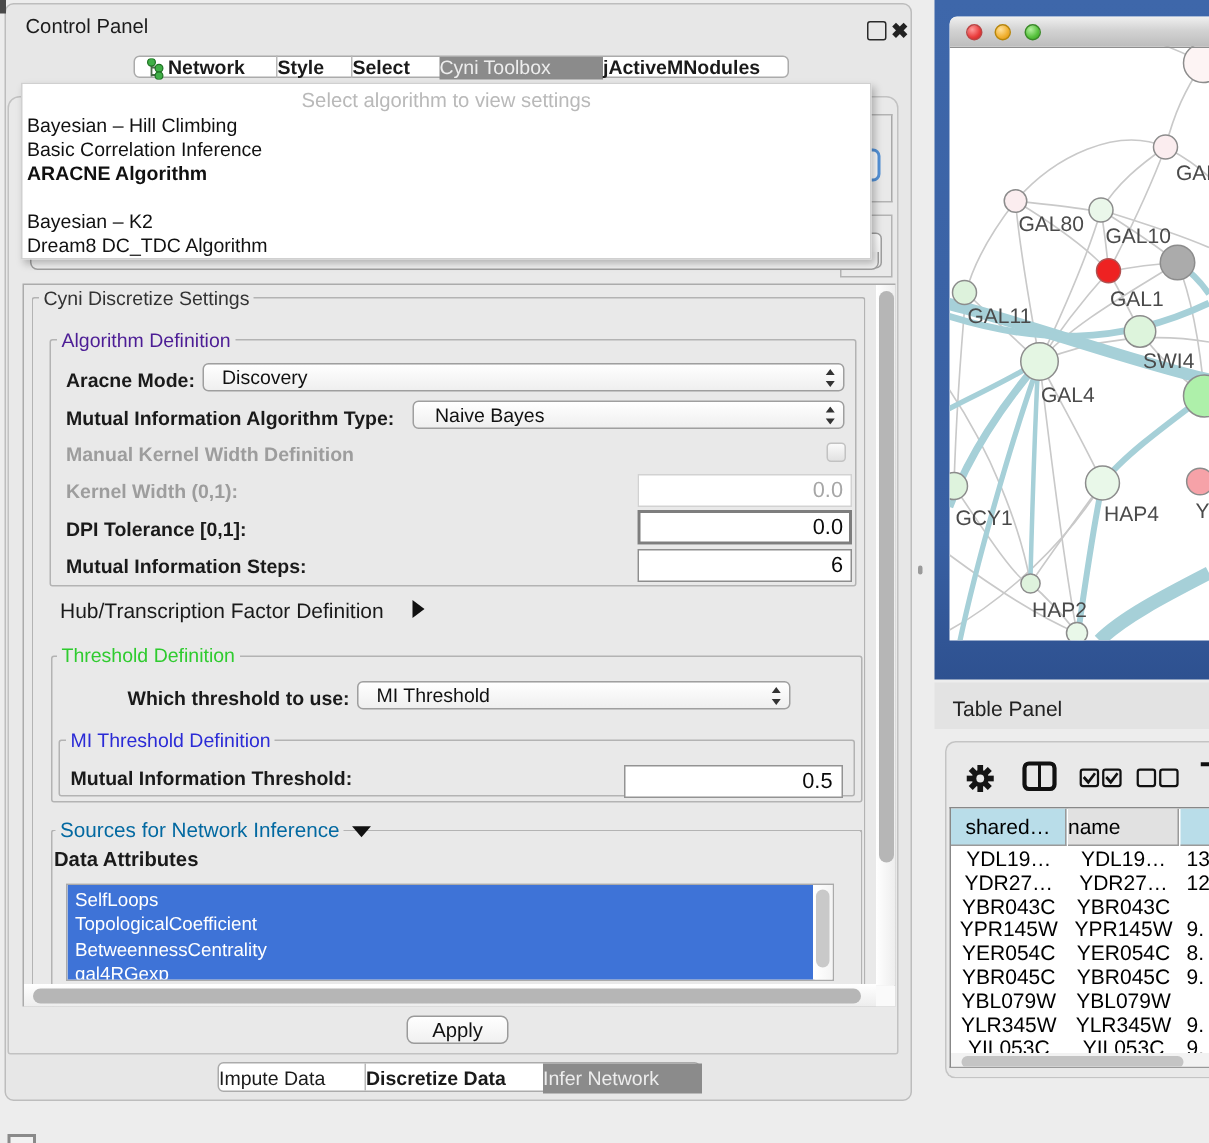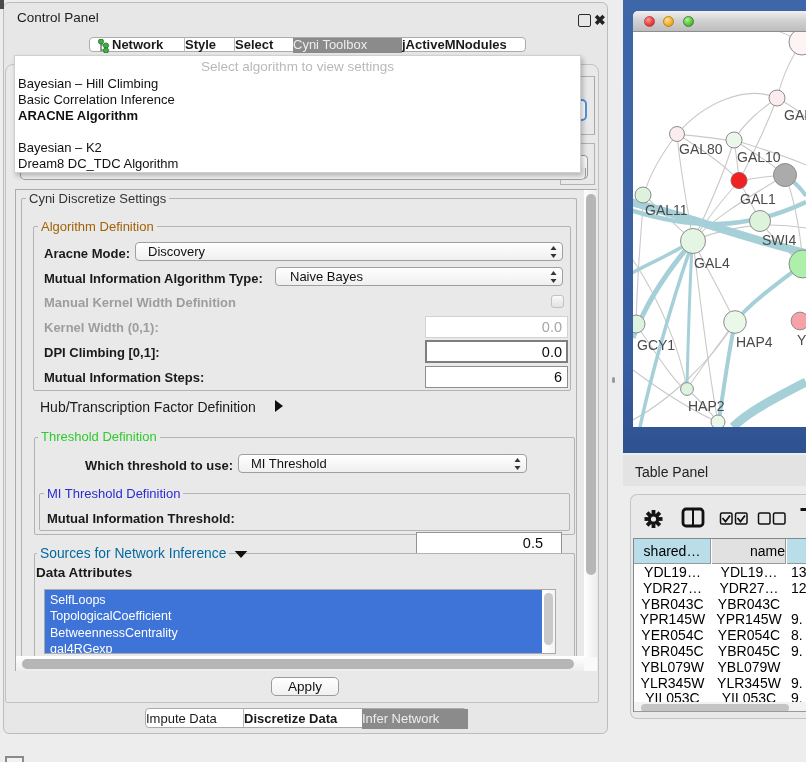--- a/index.html
+++ b/index.html
@@ -69,55 +69,55 @@
 <div class="abs" style="left:560px;top:143px;width:35px;height:42px;border:1px solid #b3b3b3"></div>
 <div class="abs" style="left:540px;top:155px;width:48px;height:24px;border:1px solid #9f9f9f;border-radius:4px;background:linear-gradient(#fff,#eee)"></div>
 <div class="abs" style="left:20px;top:168px;width:566px;height:12px;border:1px solid #9f9f9f;border-radius:0 0 5px 5px;background:#f2f2f2;border-top:none"></div>
 
 <div class="abs" style="left:15px;top:189px;width:582px;height:482px;border:1px solid #ababab;background:#e9e9e9"></div>
 
 <div class="grp" style="left:21px;top:198px;width:556px;height:470px;border-bottom:none"></div>
 <div class="grplbl" style="left:26px;top:192px;color:#333">Cyni Discretize Settings</div>
 
 <div class="grp" style="left:33px;top:226px;width:538px;height:165px"></div>
-<div class="grplbl" style="left:38px;top:220px;color:#a16207">Algorithm Definition</div>
+<div class="grplbl" style="left:38px;top:220px;color:#4c1d95">Algorithm Definition</div>
 <div class="bl" style="left:44px;top:246px">Aracne Mode:</div>
 <div class="combo" style="left:135px;top:242px;width:428px"><span style="margin-left:12px">Discovery</span>
  <svg class="step" viewBox="0 0 7 12">
       <path d="M3.5 0 L6.5 4 H0.5 Z M3.5 12 L6.5 8 H0.5 Z" fill="#333"></path>
     </svg></div>
 <div class="bl" style="left:44px;top:271px">Mutual Information Algorithm Type:</div>
 <div class="combo" style="left:275px;top:267px;width:288px"><span style="margin-left:14px">Naive Bayes</span>
  <svg class="step" viewBox="0 0 7 12">
       <path d="M3.5 0 L6.5 4 H0.5 Z M3.5 12 L6.5 8 H0.5 Z" fill="#333"></path>
     </svg></div>
 <div class="gl" style="left:44px;top:295px">Manual Kernel Width Definition</div>
 <div class="abs" style="left:551px;top:295px;width:13px;height:13px;background:linear-gradient(#fafafa,#e2e2e2);border:1px solid #c2c2c2;border-radius:3px"></div>
 <div class="gl" style="left:44px;top:320px">Kernel Width (0,1):</div>
 <div class="fld" style="left:425px;top:316px;width:143px;height:22px;border:1px solid #d2d2d2;line-height:21px;color:#a6a6a6;padding-right:5px">0.0</div>
-<div class="bl" style="left:44px;top:345px">DPI Climbing [0,1]:</div>
+<div class="bl" style="left:44px;top:345px">DPI Tolerance [0,1]:</div>
 <div class="fld" style="left:425px;top:340px;width:143px;height:23px;border:2px solid #7e7e7e;line-height:20px;padding-right:4px">0.0</div>
 <div class="bl" style="left:44px;top:370px">Mutual Information Steps:</div>
 <div class="fld" style="left:425px;top:366px;width:143px;height:22px;border:1px solid #8e8e8e;line-height:20px;padding-right:5px">6</div>
 <div class="bl" style="left:40px;top:399px;font-weight:normal;font-size:14px">Hub/Transcription Factor Definition</div>
 <svg class="abs" style="left:273px;top:399px" width="12" height="14" viewBox="0 0 12 14">
     <path d="M2 1 L10 7 L2 13 Z" fill="#111"></path>
   </svg>
 
 <div class="grp" style="left:34px;top:437px;width:541px;height:98px"></div>
 <div class="grplbl" style="left:38px;top:430px;color:#2fcb2f">Threshold Definition</div>
 <div class="bl" style="left:85px;top:458px">Which threshold to use:</div>
 <div class="combo" style="left:238px;top:454px;width:289px"><span style="margin-left:12px">MI Threshold</span>
  <svg class="step" viewBox="0 0 7 12">
       <path d="M3.5 0 L6.5 4 H0.5 Z M3.5 12 L6.5 8 H0.5 Z" fill="#333"></path>
     </svg></div>
 <div class="grp" style="left:39px;top:493px;width:531px;height:38px"></div>
 <div class="grplbl" style="left:44px;top:487px;color:#2b2bd6">MI Threshold Definition</div>
 <div class="bl" style="left:47px;top:511px">Mutual Information Threshold:</div>
-<div class="fld" style="left:416px;top:532px;width:146px;height:22px;border:1px solid #939393;line-height:20px;padding-right:18px">0.5</div>
+<div class="fld" style="left:416px;top:510px;width:146px;height:22px;border:1px solid #939393;line-height:20px;padding-right:6px">0.5</div>
 
 <div class="grp" style="left:34px;top:553px;width:541px;height:118px;border-bottom:none"></div>
 <div class="grplbl" style="left:37px;top:547px;color:#0369a1;font-size:13.8px">Sources for Network Inference</div>
 <svg class="abs" style="left:234px;top:550px" width="14" height="9" viewBox="0 0 14 10">
     <path d="M0 1 L14 1 L7 9 Z" fill="#111"></path>
   </svg>
 <div class="bl" style="left:36px;top:565px;font-size:13.5px">Data Attributes</div>
 <div class="abs" style="left:44px;top:589px;width:512px;height:65px;background:#fff;border:1px solid #aaa;overflow:hidden">
  <div style="position:absolute;left:0;top:0;width:497px;height:110px;background:#3e73d7;color:#fff;font-size:12.5px;padding:2px 0 0 5px;line-height:16.4px">SelfLoops<br>TopologicalCoefficient<br>BetweennessCentrality<br>gal4RGexp<br>&nbsp;</div>
  <div style="position:absolute;left:498px;top:0;width:14px;height:65px;background:linear-gradient(90deg,#fff,#f2f2f2)"></div>
@@ -258,21 +258,21 @@
         <rect x="92.5" y="7" width="11.5" height="11" rx="1.5"></rect>
    <rect x="115.5" y="7" width="11.5" height="11" rx="1.5"></rect>
         <rect x="130.5" y="7" width="11.5" height="11" rx="1.5"></rect>
   </g>
   <path d="M79.5 12 l3 3.5 4.5-6" stroke="#111" stroke-width="1.8" fill="none"></path>
   <path d="M94.5 12 l3 3.5 4.5-6" stroke="#111" stroke-width="1.8" fill="none"></path>
   <path d="M157.5 3.5 h8 v18" fill="none" stroke="#111" stroke-width="2.8"></path>
  </svg>
  <div style="position:absolute;left:2px;top:43px;width:174px;height:174px;background:#fff;border-top:1px solid #888;border-left:1px solid #888;border-bottom:1px solid #999;overflow:hidden">
   <div style="position:absolute;left:0;top:0;width:77px;height:25px;background:#b9dde9;border-right:1px solid #9a9a9a;border-bottom:1px solid #9a9a9a;text-align:center;font-size:14px;line-height:25px">shared…</div>
-  <div style="position:absolute;left:78px;top:0;width:74px;height:25px;background:#e1e1e1;border-right:1px solid #9a9a9a;border-bottom:1px solid #9a9a9a;text-align:right;font-size:14px;line-height:25px">name</div>
+  <div style="position:absolute;left:78px;top:0;width:74px;height:25px;background:#e1e1e1;border-right:1px solid #9a9a9a;border-bottom:1px solid #9a9a9a;text-align:left;font-size:14px;line-height:25px">name</div>
   <div style="position:absolute;left:153px;top:0;width:30px;height:25px;background:#b9dde9;border-bottom:1px solid #9a9a9a;text-align:center;font-size:14px;line-height:25px"> </div>
   <div style="position:absolute;left:0;top:26px;width:77px;font-size:14px;line-height:15.8px;text-align:center;color:#000">YDL19…<br>YDR27…<br>YBR043C<br>YPR145W<br>YER054C<br>YBR045C<br>YBL079W<br>YLR345W<br>YIL053C</div>
   <div style="position:absolute;left:78px;top:26px;width:74px;font-size:14px;line-height:15.8px;text-align:center;color:#000">YDL19…<br>YDR27…<br>YBR043C<br>YPR145W<br>YER054C<br>YBR045C<br>YBL079W<br>YLR345W<br>YIL053C</div>
   <div style="position:absolute;left:157px;top:26px;width:30px;font-size:14px;line-height:15.8px;color:#000">13<br>12<br>&nbsp;<br>9.<br>8.<br>9.<br>&nbsp;<br>9.<br>9.</div>
   <div style="position:absolute;left:0;top:163px;width:174px;height:11px;background:#f2f2f2"></div>
   <div style="position:absolute;left:7px;top:164.5px;width:148px;height:8px;background:#c4c4c4;border-radius:4px"></div>
  </div>
 </div>
 
 </body></html>

